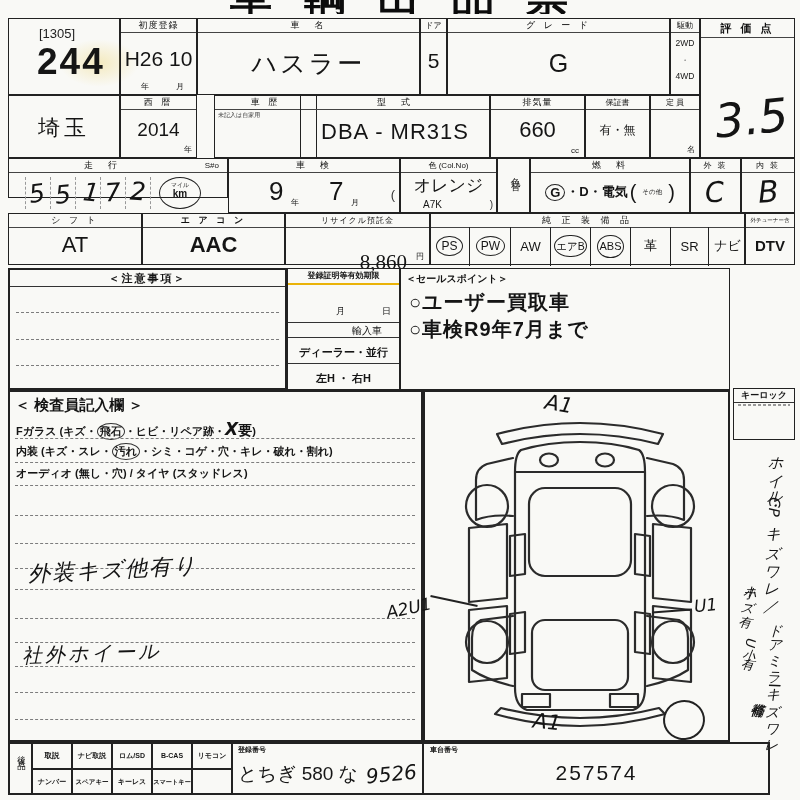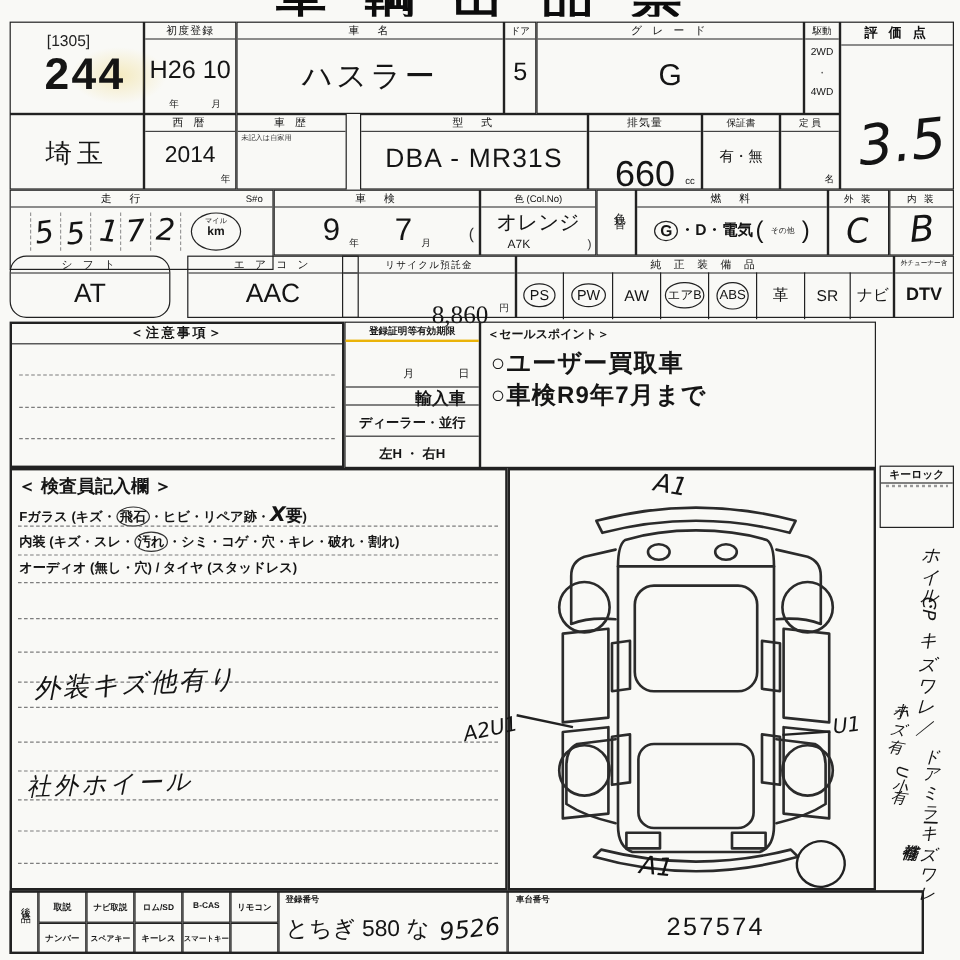--- a/index.html
+++ b/index.html
@@ -73,47 +73,47 @@
   <div class="c" style="left:8px;top:95px;width:112px;height:63px;">
     <div class="v" style="top:0;height:63px;font-size:22px;letter-spacing:4px;">埼玉</div>
   </div>
 
   <div class="c" style="left:120px;top:95px;width:77px;height:63px;">
     <div class="h">西 暦</div>
     <div class="v" style="top:14px;height:40px;font-size:19px;">2014</div>
     <div style="position:absolute;right:4px;bottom:2px;font-size:8px;">年</div>
   </div>
 
-  <div class="c" style="left:197px;top:95px;width:92px;height:63px;">
+  <div class="c" style="left:214px;top:95px;width:103px;height:63px;">
     <div class="h">車 歴</div>
     <div style="position:absolute;left:3px;top:15px;font-size:6px;color:#333;">未記入は自家用</div>
   </div>
 
   <div class="c" style="left:300px;top:95px;width:190px;height:63px;">
     <div class="h">型　式</div>
     <div class="v" style="top:14px;height:44px;font-size:22px;letter-spacing:1px;">DBA - MR31S</div>
   </div>
 
   <div class="c" style="left:490px;top:95px;width:95px;height:63px;">
     <div class="h" style="letter-spacing:1px;">排気量</div>
-    <div class="v" style="top:30px;height:40px;font-size:30px;">660</div>
+    <div class="v" style="top:14px;height:40px;font-size:22px;">660</div>
     <div style="position:absolute;right:5px;bottom:2px;font-size:8px;">cc</div>
   </div>
 
   <div class="c" style="left:650px;top:95px;width:50px;height:63px;">
     <div class="h h2" style="letter-spacing:0;">定 員</div>
     <div style="position:absolute;right:4px;bottom:2px;font-size:8px;">名</div>
   </div>
 
   <div class="c" style="left:585px;top:95px;width:65px;height:63px;">
     <div class="h h2" style="letter-spacing:0;">保証書</div>
     <div class="v" style="top:14px;height:40px;font-size:12px;">有・無</div>
   </div>
 
-  <div class="c" style="left:8px;top:158px;width:220px;height:67px;">
+  <div class="c" style="left:8px;top:158px;width:220px;height:40px;">
     <div class="h" style="text-align:left;padding-left:75px;">走　行</div>
     <div style="position:absolute;right:8px;top:2px;font-size:8px;">S#o</div>
     <div class="vdash" style="left:16px;top:18px;height:32px;"></div>
     <div class="vdash" style="left:41px;top:18px;height:32px;"></div>
     <div class="vdash" style="left:66px;top:18px;height:32px;"></div>
     <div class="vdash" style="left:91px;top:18px;height:32px;"></div>
     <div class="vdash" style="left:116px;top:18px;height:32px;"></div>
     <div class="vdash" style="left:141px;top:18px;height:32px;"></div>
     <span class="hw" style="position:absolute;left:20px;top:20px;font-size:25px;transform:rotate(-8deg);">5</span>
     <span class="hw" style="position:absolute;left:46px;top:21px;font-size:25px;transform:rotate(-5deg);">5</span>
@@ -160,26 +160,26 @@
   <div class="c" style="left:690px;top:158px;width:51px;height:55px;">
     <div class="h h2" style="letter-spacing:2px;">外 装</div>
     <div class="hw" style="position:absolute;left:14px;top:17px;font-size:28px;transform:rotate(-5deg);">C</div>
   </div>
 
   <div class="c" style="left:741px;top:158px;width:54px;height:55px;">
     <div class="h h2" style="letter-spacing:2px;">内 装</div>
     <div class="hw" style="position:absolute;left:16px;top:15px;font-size:30px;transform:rotate(-4deg);">B</div>
   </div>
 
-  <div class="c" style="left:8px;top:213px;width:134px;height:52px;border-radius:14px;">
+  <div class="c" style="left:8px;top:213px;width:134px;height:52px;">
     <div class="h">シ フ ト</div>
     <div class="v" style="top:13px;height:36px;font-size:22px;">AT</div>
   </div>
 
-  <div class="c" style="left:156px;top:213px;width:143px;height:52px;">
+  <div class="c" style="left:142px;top:213px;width:143px;height:52px;font-weight:bold;">
     <div class="h">エ ア コ ン</div>
     <div class="v" style="top:13px;height:36px;font-size:22px;">AAC</div>
   </div>
 
   <div class="c" style="left:285px;top:213px;width:145px;height:52px;">
     <div class="h h2" style="letter-spacing:1px;">リサイクル預託金</div>
     <div style="position:absolute;right:22px;top:36px;font-size:21px;font-family:Liberation Serif, serif;">8,860</div>
     <div style="position:absolute;right:5px;bottom:2px;font-size:8px;">円</div>
   </div>
 
@@ -239,21 +239,21 @@
     <div class="dash" style="left:6px;right:6px;top:95px;"></div>
   </div>
 
   <div class="c" style="left:287px;top:268px;width:113px;height:122px;">
     <div style="text-align:center;font-size:8px;font-weight:bold;border-bottom:2px solid #eab308;height:14px;line-height:14px;white-space:nowrap;overflow:hidden;">登録証明等有効期限</div>
     <div style="position:absolute;left:0;right:0;top:36px;height:16px;">
       <span style="position:absolute;left:48px;font-size:9px;">月</span>
       <span style="position:absolute;right:8px;font-size:9px;">日</span>
     </div>
     <div style="position:absolute;left:0;right:0;top:53px;border-top:1px solid #333;"></div>
-    <div style="position:absolute;left:0;right:0;top:55px;text-align:center;font-size:14px;font-weight:bold;margin-left:47px;">輸入車</div>
+    <div style="position:absolute;left:0;right:0;top:55px;text-align:center;font-size:10px;font-weight:normal;margin-left:47px;">輸入車</div>
     <div style="position:absolute;left:0;right:0;top:68px;border-top:1px solid #333;"></div>
     <div style="position:absolute;left:0;right:0;top:76px;text-align:center;font-size:11px;font-weight:bold;">ディーラー・並行</div>
     <div style="position:absolute;left:0;right:0;top:94px;border-top:1px solid #333;"></div>
     <div style="position:absolute;left:0;right:0;top:102px;text-align:center;font-size:11px;font-weight:bold;">左H ・ 右H</div>
   </div>
 
   <div class="c" style="left:400px;top:268px;width:330px;height:122px;">
     <div style="position:absolute;left:5px;top:3px;font-size:10px;font-weight:bold;">＜セールスポイント＞</div>
     <div style="position:absolute;left:8px;top:20px;font-size:20px;font-weight:bold;letter-spacing:1px;">○ユーザー買取車</div>
     <div style="position:absolute;left:8px;top:47px;font-size:20px;font-weight:bold;letter-spacing:1px;">○車検R9年7月まで</div>

